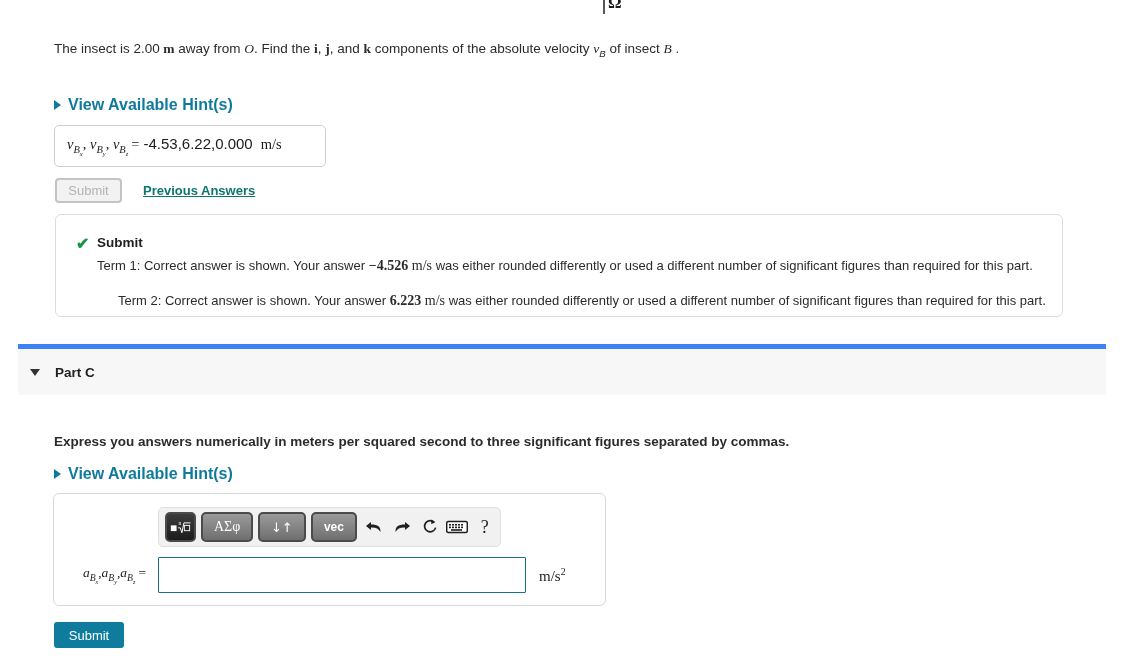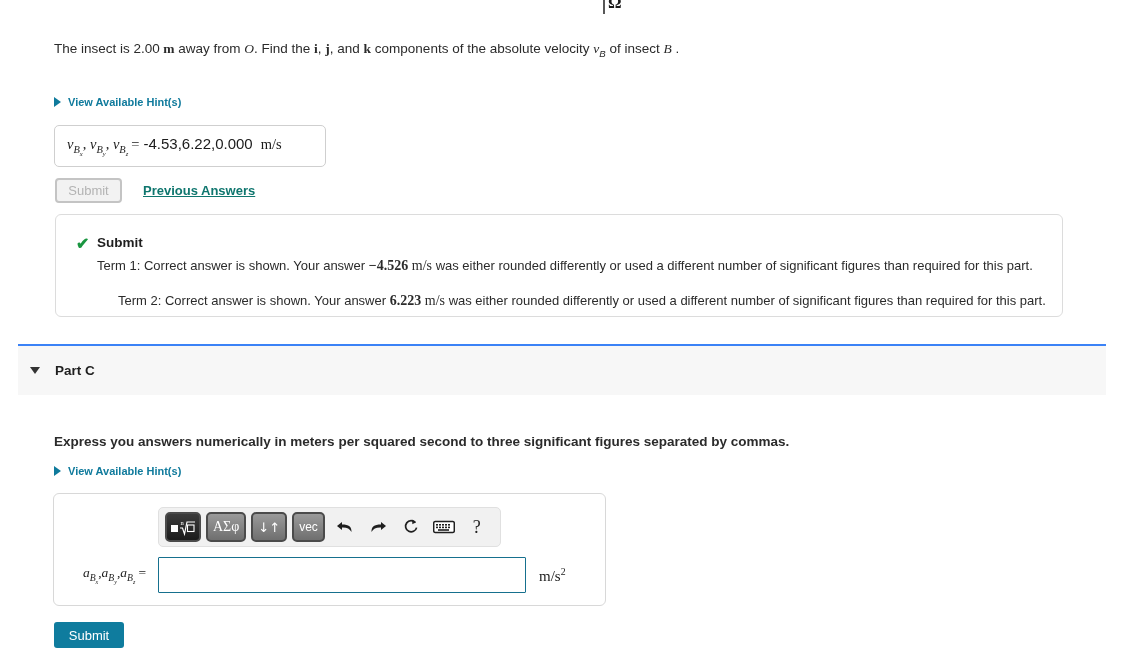--- a/index.html
+++ b/index.html
@@ -64,21 +64,21 @@
     color: #2b2b2b;
     white-space: nowrap;
   }
 
   
   .hint-link {
     position: absolute;
     display: flex;
     align-items: center;
     gap: 7px;
-    font-size: 11px;
+    font-size: 16px;
     font-weight: bold;
     color: #0f7a9c;
     cursor: pointer;
     white-space: nowrap;
   }
   .tri-right {
     width: 0; height: 0;
     border-left: 7px solid #0f7a9c;
     border-top: 5px solid transparent;
     border-bottom: 5px solid transparent;
@@ -196,21 +196,21 @@
     font-family: "Liberation Serif", serif;
     font-size: 14px;
   }
 
   
   .part-header {
     position: absolute;
     left: 18px; top: 344px;
     width: 1088px; height: 51px;
     background: #f7f7f7;
-    border-top: 2px solid #3b82f6;
+    border-top: 5px solid #3b82f6;
     box-sizing: border-box;
     display: flex;
     align-items: center;
     cursor: pointer;
   }
   .tri-down {
     margin-left: 12px;
     width: 0; height: 0;
     border-top: 7px solid #333;
     border-left: 5px solid transparent;
@@ -251,26 +251,26 @@
     margin-right: 5px;
     border: 2px solid #4b4b4b;
     border-radius: 5px;
     background: linear-gradient(#9a9a9a, #6f6f6f);
     color: #ffffff;
     display: flex;
     align-items: center;
     justify-content: center;
     box-sizing: border-box;
     cursor: pointer;
-    padding: 0 5px;
+    padding: 0 13px;
     font-size: 14px;
     font-family: "Liberation Serif", serif;
   }
   .tb-btn.dark { background: linear-gradient(#3c3c3c, #1c1c1c); padding: 0 3px; }
-  .tb-btn.vec { font-family: "Liberation Sans", sans-serif; font-size: 12px; }
+  .tb-btn.vec { font-family: "Liberation Sans", sans-serif; font-size: 12px; font-weight: bold; }
   .tb-btn.arrows { font-size: 13px; font-family: "DejaVu Sans", sans-serif; }
   .tb-icon {
     width: 30px; height: 30px;
     margin-right: 3px;
     display: flex;
     align-items: center;
     justify-content: center;
     cursor: pointer;
     color: #1f1f1f;
   }

